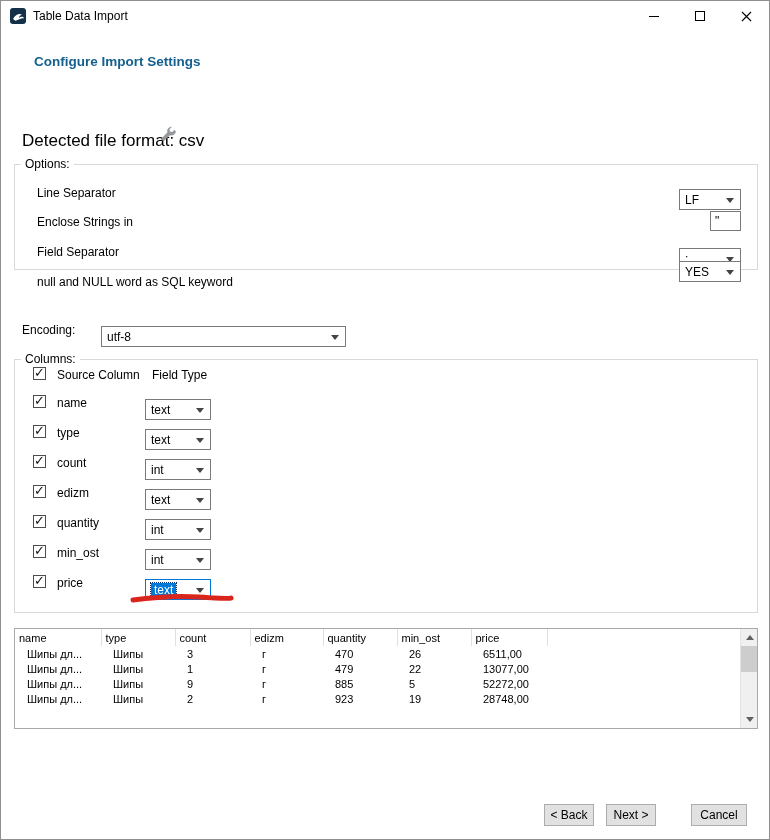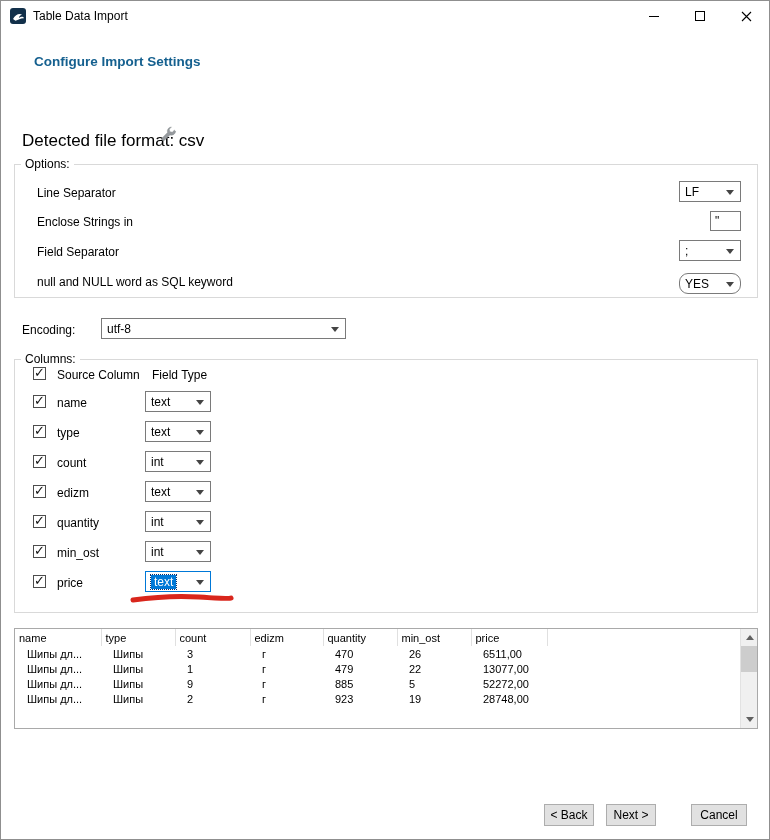--- a/index.html
+++ b/index.html
@@ -17,21 +17,21 @@
   .glyph-min { width:10px; height:0; border-top:1px solid #000; }
   .glyph-max { width:10px; height:10px; border:1px solid #000; }
   
   .heading { position:absolute; left:27px; top:53px; font-size:13.5px; font-weight:bold; color:#15608f;margin-left:6px; }
   .detected { position:absolute; left:21px; top:130px; font-size:17px; }
   .wrench { position:absolute; left:158px; top:125px; width:18px; height:18px; }
   .groupbox { position:absolute; border:1px solid #d9d9d9; background:#fff; }
   .group-legend { position:absolute; background:#fff; padding:0 4px; font-size:12px; }
   .opt-label { position:absolute; left:22px; font-size:12px; }
   
-  .combo { position:absolute; height:21px; border:1px solid #7a7a7a; background:#fff; display:flex; align-items:center; padding-left:5px; font-size:12px; cursor:default; }
+  .combo { position:absolute; height:21px; border:1px solid #7a7a7a; background:#fff; display:flex; align-items:center; padding-left:5px; font-size:12px; cursor:default;margin-top:8px; }
   .combo .chev { position:absolute; right:6px; top:50%; margin-top:-2px; width:0; height:0;
     border-left:4px solid transparent; border-right:4px solid transparent; border-top:5px solid #444; }
   .combo.focused { border-color:#0078d7; }
   .combo.focused .val { background:#0078d7; color:#fff; outline:1px dotted #10306b; padding:0 3px; }
   .txt-input { position:absolute; height:20px; border:1px solid #7a7a7a; padding-left:4px; font-size:12px; font-family:"Liberation Sans", sans-serif; }
   
   .checkbox { position:absolute; width:13px; height:13px; border:1px solid #4d4d4d; background:#fff; }
   .checkbox::after { content:"✓"; position:absolute; left:0px; top:-3px; font-size:13px; color:#111; }
   .col-name { position:absolute; font-size:12px; }
   
@@ -74,40 +74,40 @@
     </div>
   </div>
 
   <div class="heading">Configure Import Settings</div>
 
   <div class="detected">Detected file format: csv</div>
   <svg class="wrench" viewBox="0 0 24 24">
     <path d="M22.2 6.7a5.6 5.6 0 0 1-7.6 5.2L7.4 19a2.2 2.2 0 0 1-3.1-3.1l7.1-7.2A5.6 5.6 0 0 1 16.6 1.3l-2.9 3 .8 3.2 3.2.8 3-2.9c.3.7.5 1.5.5 2.3z" fill="#95999d" stroke="#7c8084" stroke-width="0.5"></path>
   </svg>
 
-  <div class="groupbox" style="left:13px; top:163px; width:744px; height:134px;">
+  <div class="groupbox" style="left:13px; top:163px; width:744px; height:106px;">
     <span class="group-legend" style="left:6px; top:-8px;">Options:</span>
 
     <span class="opt-label" style="top:21px;">Line Separator</span>
     <div class="combo" style="right:16px; top:16px; width:62px;">
       <span class="val">LF</span>
         <span class="chev"></span>
     </div>
 
     <span class="opt-label" style="top:50px;">Enclose Strings in</span>
     <input class="txt-input" style="right: 16px; top: 46px; width: 31px;" value="&quot;">
 
     <span class="opt-label" style="top:80px;">Field Separator</span>
     <div class="combo" style="right:16px; top:75px; width:62px;">
       <span class="val">;</span>
         <span class="chev"></span>
     </div>
 
     <span class="opt-label" style="top:110px;">null and NULL word as SQL keyword</span>
-    <div class="combo" style="right:16px; top:108px; width:62px;border-radius:9px;">
+    <div class="combo" style="right:16px; top:88px; width:62px;">
       <span class="val">YES</span>
         <span class="chev"></span>
     </div>
   </div>
 
   <span class="opt-label" style="left:21px; top:322px;">Encoding:</span>
   <div class="combo" style="left:100px; top:317px; width:245px;">
     <span class="val">utf-8</span>
       <span class="chev"></span>
   </div>

